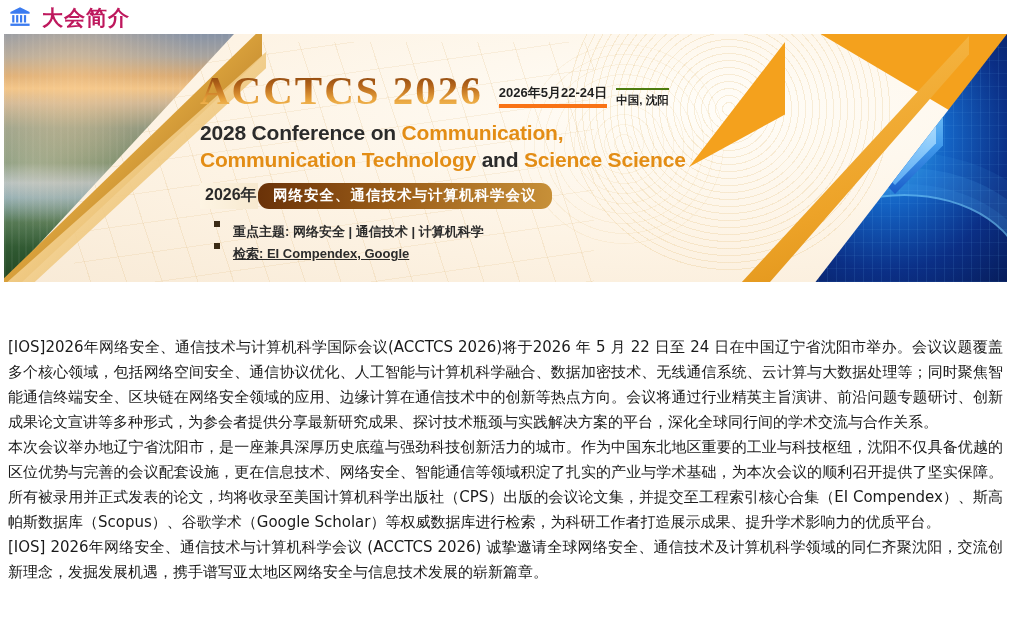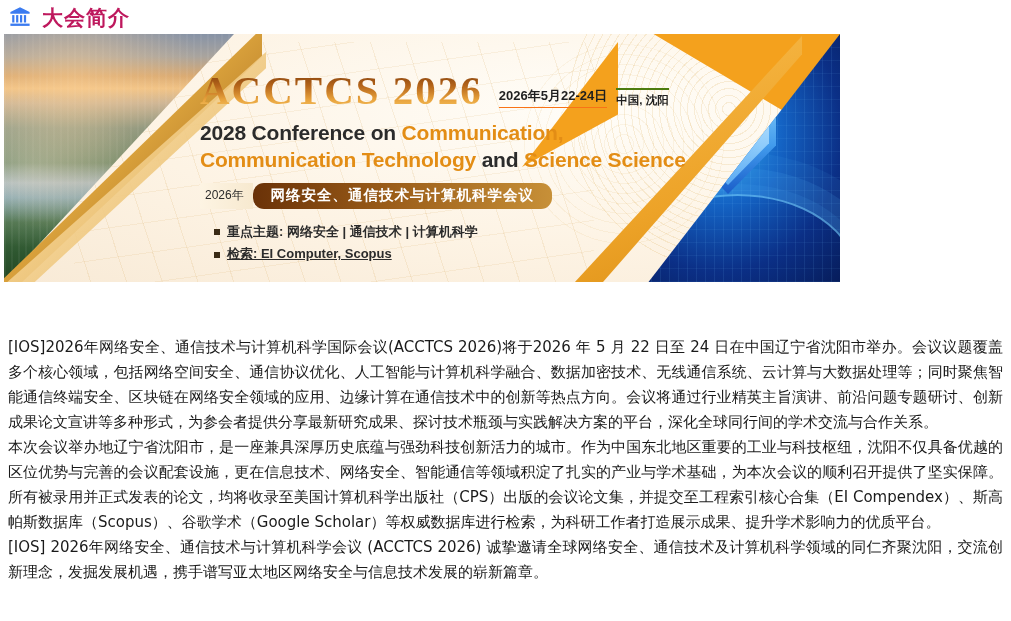--- a/index.html
+++ b/index.html
@@ -34,21 +34,21 @@
     font-size: 21px;
     font-weight: bold;
     color: #be185d;
     letter-spacing: 1px;
     line-height: 1;
   }
 
   
   .banner {
     position: relative;
-    width: 836px;
+    width: 1003px;
     height: 248px;
     margin: 4px 4px 12px 4px;
     overflow: hidden;
     background: #fdf6ea;
   }
 
   
   .banner-bg {
     position: absolute;
     inset: 0;
@@ -260,21 +260,21 @@
   .date-block {
     padding-bottom: 3px;
     display: flex;
     align-items: flex-end;
     gap: 9px;
   }
   .date-cn {
     font-size: 13px;
     font-weight: bold;
     color: #1f1f1f;
-    border-bottom: 1px solid #f97316;
+    border-bottom: 4px solid #f97316;
     padding-bottom: 2px;
     white-space: nowrap;
   }
   .loc-cn {
     font-size: 11.5px;
     font-weight: bold;
     color: #1f1f1f;
     border-top: 2px solid #4d7c0f;
     padding-top: 3px;
     white-space: nowrap;
@@ -293,23 +293,23 @@
   .cn-bar {
     margin-top: 9px;
     display: flex;
     align-items: stretch;
     height: 26px;
     width: 352px;
   }
   .cn-year {
     display: flex;
     align-items: center;
-    padding: 0 9px 0 5px;
-    font-size: 12px;
-    font-weight: normal;
+    padding: 0 1px 0 5px;
+    font-size: 16px;
+    font-weight: bold;
     color: #2b2b2b;
     background: linear-gradient(90deg, #fdf4e3 0%, #f7e9cf 100%);
   }
   .cn-topic {
     flex: 1;
     display: flex;
     align-items: center;
     justify-content: center;
     font-size: 14.5px;
     font-weight: bold;
@@ -318,22 +318,22 @@
     background: linear-gradient(90deg, #6a3208 0%, #9a5c18 45%, #c79038 100%);
     border-radius: 11px;
   }
 
   .bullets {
     margin-top: 12px;
     padding-left: 14px;
   }
   .bullet {
     display: flex;
-    align-items: center;
-    gap: 7px;
+    align-items: flex-start;
+    gap: 13px;
     font-size: 13px;
     font-weight: bold;
     color: #2b2b2b;
     line-height: 1.75;
   }
   .bullet .sq {
     width: 6px; height: 6px;
     background: #3a2a14;
     flex: 0 0 6px;
   }
@@ -406,21 +406,21 @@
       <div class="cn-topic">网络安全、通信技术与计算机科学会议</div>
     </div>
 
     <div class="bullets">
       <div class="bullet">
         <span class="sq"></span>
         <span>重点主题: 网络安全 | 通信技术 | 计算机科学</span>
       </div>
       <div class="bullet">
         <span class="sq"></span>
-        <span class="u">检索: EI Computer, Scopus</span>
+        <span class="u">检索: EI Compendex, Google</span>
       </div>
     </div>
   </div>
 </div>
 
 <div class="body-copy">
   <p>[IOS]2026年网络安全、通信技术与计算机科学国际会议(ACCTCS 2026)将于2026 年 5 月 22 日至 24 日在中国辽宁省沈阳市举办。会议议题覆盖多个核心领域，包括网络空间安全、通信协议优化、人工智能与计算机科学融合、数据加密技术、无线通信系统、云计算与大数据处理等；同时聚焦智能通信终端安全、区块链在网络安全领域的应用、边缘计算在通信技术中的创新等热点方向。会议将通过行业精英主旨演讲、前沿问题专题研讨、创新成果论文宣讲等多种形式，为参会者提供分享最新研究成果、探讨技术瓶颈与实践解决方案的平台，深化全球同行间的学术交流与合作关系。</p>
   <p>本次会议举办地辽宁省沈阳市，是一座兼具深厚历史底蕴与强劲科技创新活力的城市。作为中国东北地区重要的工业与科技枢纽，沈阳不仅具备优越的区位优势与完善的会议配套设施，更在信息技术、网络安全、智能通信等领域积淀了扎实的产业与学术基础，为本次会议的顺利召开提供了坚实保障。所有被录用并正式发表的论文，均将收录至美国计算机科学出版社（CPS）出版的会议论文集，并提交至工程索引核心合集（EI Compendex）、斯高帕斯数据库（Scopus）、谷歌学术（Google Scholar）等权威数据库进行检索，为科研工作者打造展示成果、提升学术影响力的优质平台。</p>
   <p>[IOS] 2026年网络安全、通信技术与计算机科学会议 (ACCTCS 2026) 诚挚邀请全球网络安全、通信技术及计算机科学领域的同仁齐聚沈阳，交流创新理念，发掘发展机遇，携手谱写亚太地区网络安全与信息技术发展的崭新篇章。</p>
 </div>

